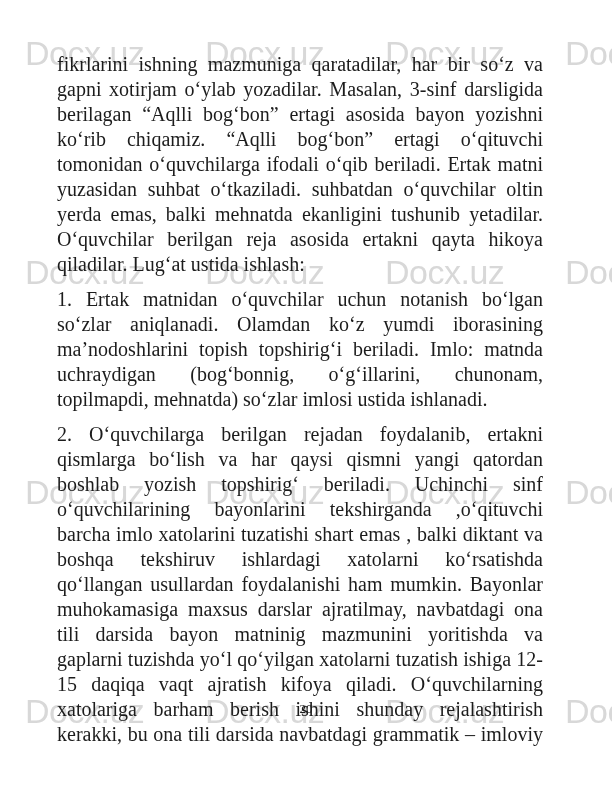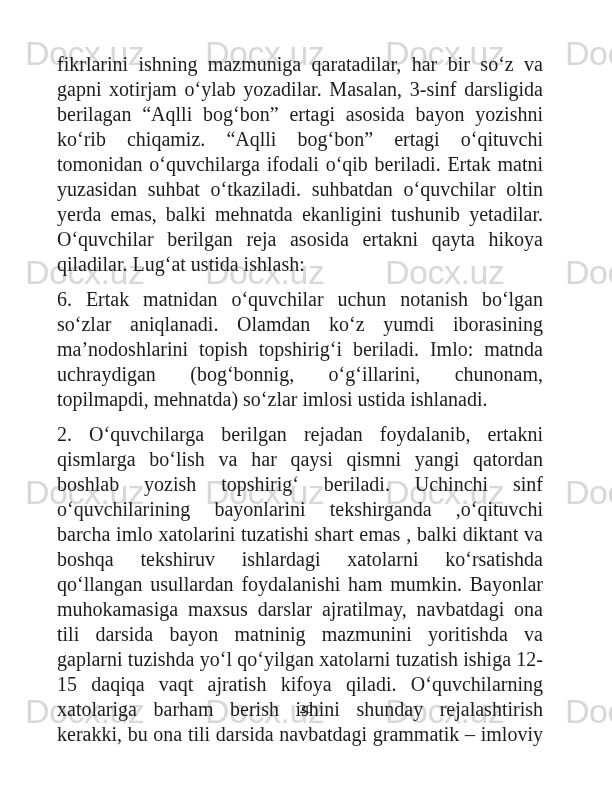--- a/index.html
+++ b/index.html
@@ -76,19 +76,19 @@
       <div class="watermark" style="left: 385px; top: 473px; color: rgb(216, 216, 216);">Docx.uz</div>
       <div class="watermark" style="left: 565px; top: 473px; color: rgb(216, 216, 216);">Docx.uz</div>
       <div class="watermark" style="left: 25px; top: 692px; color: rgb(216, 216, 216);">Docx.uz</div>
       <div class="watermark" style="left: 205px; top: 692px; color: rgb(216, 216, 216);">Docx.uz</div>
       <div class="watermark" style="left: 385px; top: 692px; color: rgb(216, 216, 216);">Docx.uz</div>
       <div class="watermark" style="left: 565px; top: 692px; color: rgb(216, 216, 216);">Docx.uz</div>
     </div>
 
   <div class="content">
     <p>fikrlarini ishning mazmuniga qaratadilar, har bir so‘z va gapni xotirjam o‘ylab yozadilar.  Masalan, 3-sinf darsligida berilagan “Aqlli bog‘bon” ertagi asosida bayon yozishni ko‘rib chiqamiz.  “Aqlli bog‘bon” ertagi o‘qituvchi tomonidan o‘quvchilarga ifodali o‘qib beriladi.  Ertak matni yuzasidan suhbat o‘tkaziladi.  suhbatdan o‘quvchilar oltin yerda emas, balki mehnatda ekanligini tushunib yetadilar.  O‘quvchilar berilgan reja asosida ertakni qayta hikoya qiladilar.  Lug‘at ustida ishlash:</p>
-    <p>6. Ertak matnidan o‘quvchilar uchun notanish bo‘lgan so‘zlar aniqlanadi. Olamdan ko‘z yumdi iborasining ma’nodoshlarini topish topshirig‘i beriladi.  Imlo: matnda uchraydigan (bog‘bonnig, o‘g‘illarini, chunonam, topilmapdi, mehnatda) so‘zlar imlosi ustida ishlanadi.</p>
+    <p>1. Ertak matnidan o‘quvchilar uchun notanish bo‘lgan so‘zlar aniqlanadi. Olamdan ko‘z yumdi iborasining ma’nodoshlarini topish topshirig‘i beriladi.  Imlo: matnda uchraydigan (bog‘bonnig, o‘g‘illarini, chunonam, topilmapdi, mehnatda) so‘zlar imlosi ustida ishlanadi.</p>
     <p>2.  O‘quvchilarga berilgan rejadan foydalanib, ertakni qismlarga bo‘lish va har qaysi qismni yangi qatordan boshlab yozish topshirig‘ beriladi.  Uchinchi sinf o‘quvchilarining bayonlarini tekshirganda ,o‘qituvchi barcha imlo xatolarini tuzatishi shart emas , balki diktant va boshqa tekshiruv ishlardagi xatolarni ko‘rsatishda qo‘llangan usullardan foydalanishi ham mumkin. Bayonlar muhokamasiga maxsus darslar ajratilmay, navbatdagi ona tili darsida bayon matninig mazmunini yoritishda va gaplarni tuzishda yo‘l qo‘yilgan xatolarni tuzatish ishiga 12-15 daqiqa vaqt ajratish kifoya qiladi. O‘quvchilarning xatolariga barham berish ishini shunday rejalashtirish kerakki, bu ona tili darsida navbatdagi grammatik – imloviy mashqlar bilan qo‘shilib ketsin.  Xulosa qilib aytish mumkinki, ona tili darslarida o‘quvchilarni bayon yozishga to‘g‘ri yo‘naltirish o‘quvchining ijodiy tafakkurini o‘stirish bilan bir qatorda ularni so‘z boyligini oshirishga va o‘z fikr tushunchalarini izchil va erkin bayon eta olishga o‘rgatishi bilan o‘ta munimdir.</p>
   </div>
 
   <div class="page-number">20</div>
 
 </div>
 
 </body></html>

